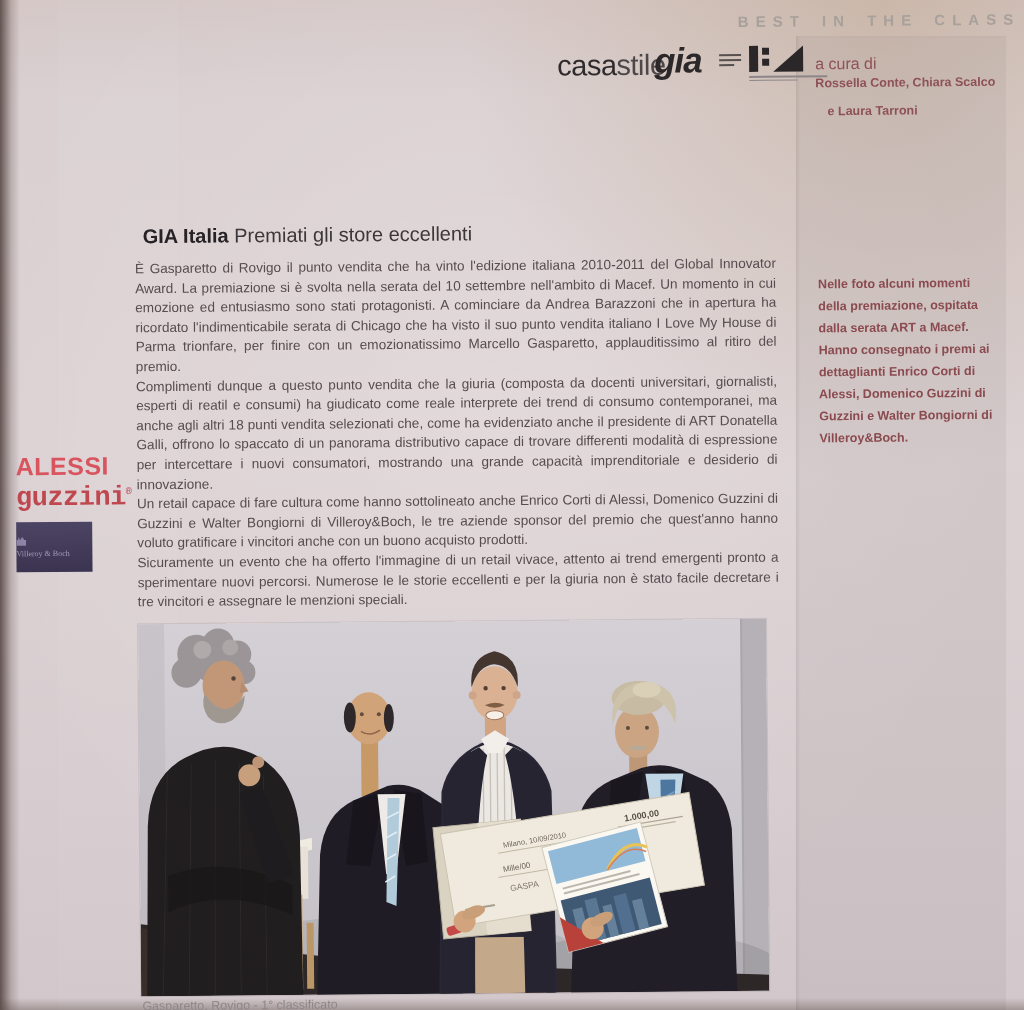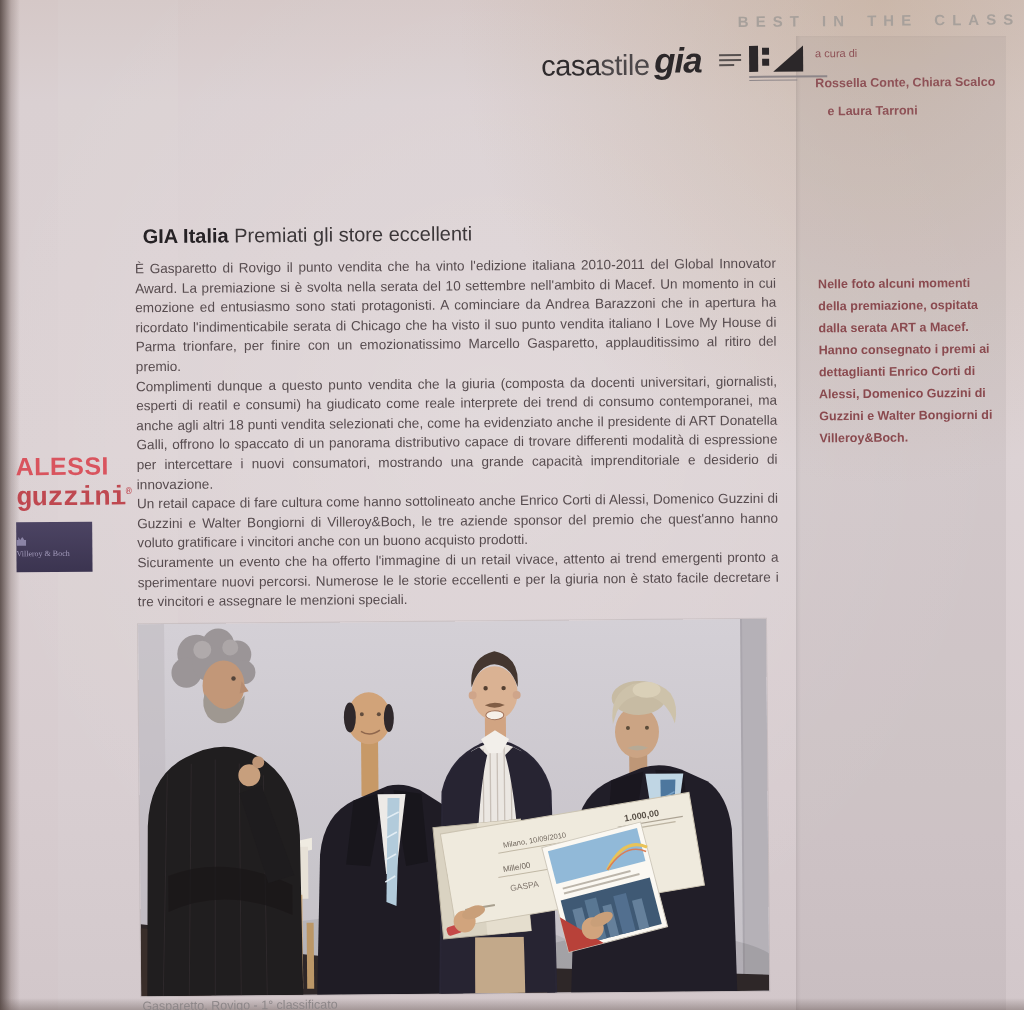--- a/index.html
+++ b/index.html
@@ -23,39 +23,39 @@
     box-shadow:inset 3px 0 4px -2px rgba(0,0,0,.10);}
   .band{position:absolute;top:0;height:100%;background:rgba(255,255,255,.045);}
   .content{position:absolute;inset:0;transform:rotate(-0.5deg);transform-origin:50% 50%;}
 
   .series-title{position:absolute;left:742px;top:15px;
     font-size:15px;font-weight:bold;letter-spacing:7px;word-spacing:5px;
     color:#a7a09b;white-space:nowrap;}
 
   .masthead{position:absolute;left:545px;top:44px;height:46px;}
   .casastile{position:absolute;left:0;top:6px;font-size:29px;letter-spacing:-0.5px;color:#3a3537;}
-  .casastile .casa{color:#2f2b2d;}
+  .casastile .casa{color:#2f2b2d;margin-left:16px;}
   .casastile .stile{color:#4c4749;text-align:right;}
   .gia-logo{position:absolute;left:113px;top:-2px;font-size:35px;font-weight:bold;font-style:italic;
     letter-spacing:-1px;color:#2c282a;}
   .gia-lines{position:absolute;left:178px;top:12px;width:22px;}
   .gia-lines div{height:2px;background:#56504f;margin-bottom:3px;}
   .gia-lines div:nth-child(3){width:70%;}
   .iha{position:absolute;left:208px;top:4px;width:60px;height:30px;}
   .iha .bar{position:absolute;left:0;top:0;width:9px;height:26px;background:#2b2729;}
   .iha .dot1{position:absolute;left:13px;top:2px;width:7px;height:7px;background:#2b2729;}
   .iha .dot2{position:absolute;left:13px;top:13px;width:7px;height:7px;background:#2b2729;}
   .iha .tri{position:absolute;left:24px;top:0;width:0;height:0;
     border-left:30px solid transparent;border-bottom:26px solid #2b2729;}
   .iha-underline{position:absolute;left:208px;top:34px;width:78px;}
   .iha-underline div{height:1.5px;background:#8d8689;margin-bottom:2px;}
   .iha-underline div:nth-child(2){width:62%;}
 
   .byline{position:absolute;left:819px;top:50px;color:#8e5156;}
-  .byline .lbl{font-size:11px;}
+  .byline .lbl{font-size:16px;margin-top:8px;}
   .byline .l1{position:absolute;top:29px;left:0;font-size:12.5px;font-weight:bold;white-space:nowrap;}
   .byline .l2{position:absolute;top:57px;left:12px;font-size:12.5px;font-weight:bold;white-space:nowrap;}
 
   .article-title{position:absolute;left:145px;top:222px;font-size:20px;color:#3c3739;font-weight:normal;margin:0;}
   .article-title .brand{font-weight:bold;color:#262225;}
 
   .body-text{position:absolute;left:137px;top:256px;width:641px;
     font-size:13.6px;line-height:19.6px;color:#574c4f;text-align:justify;}
   .body-text p{margin:0;}
 

